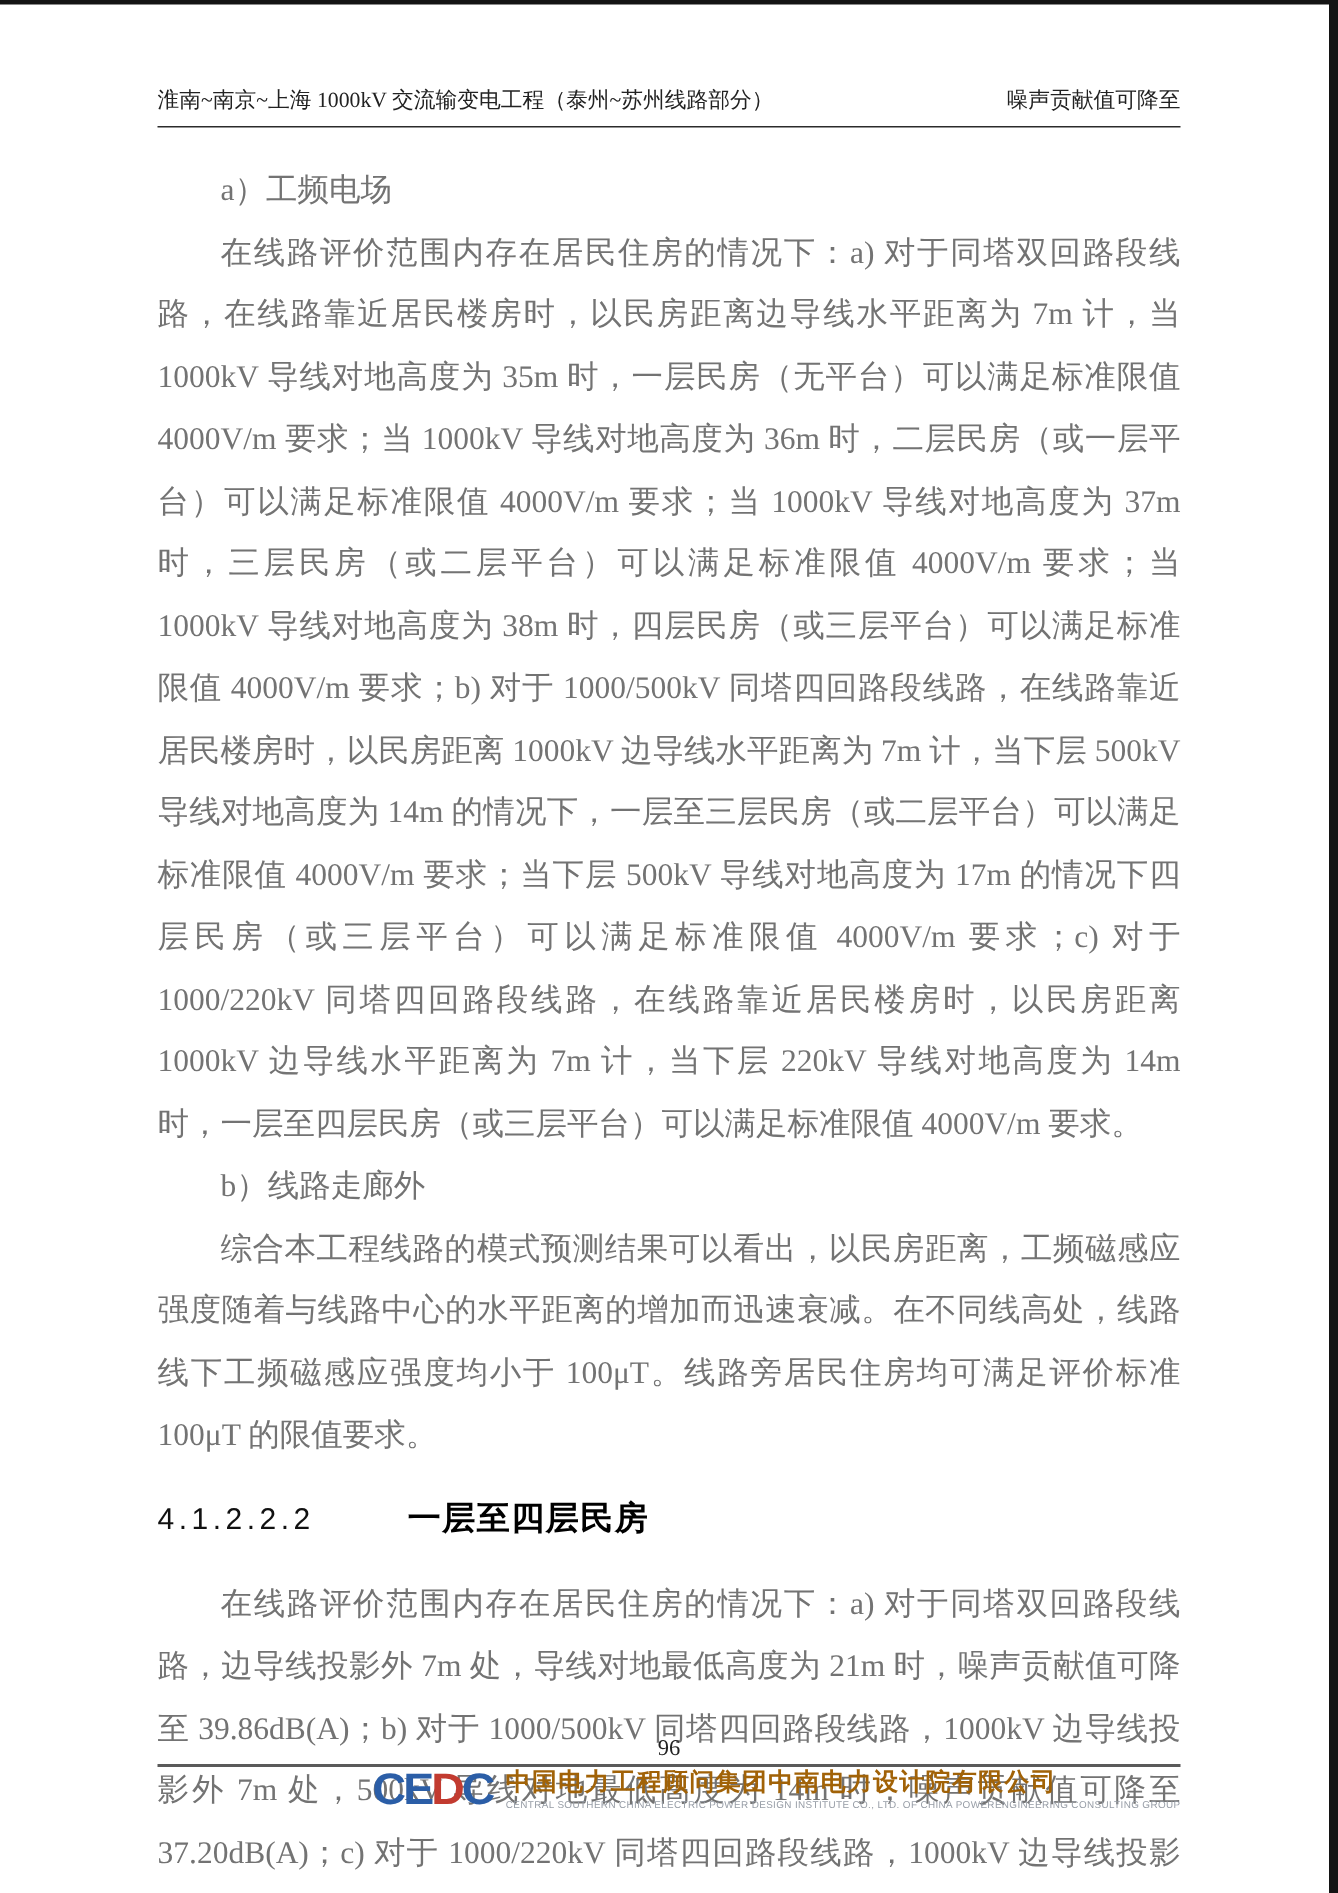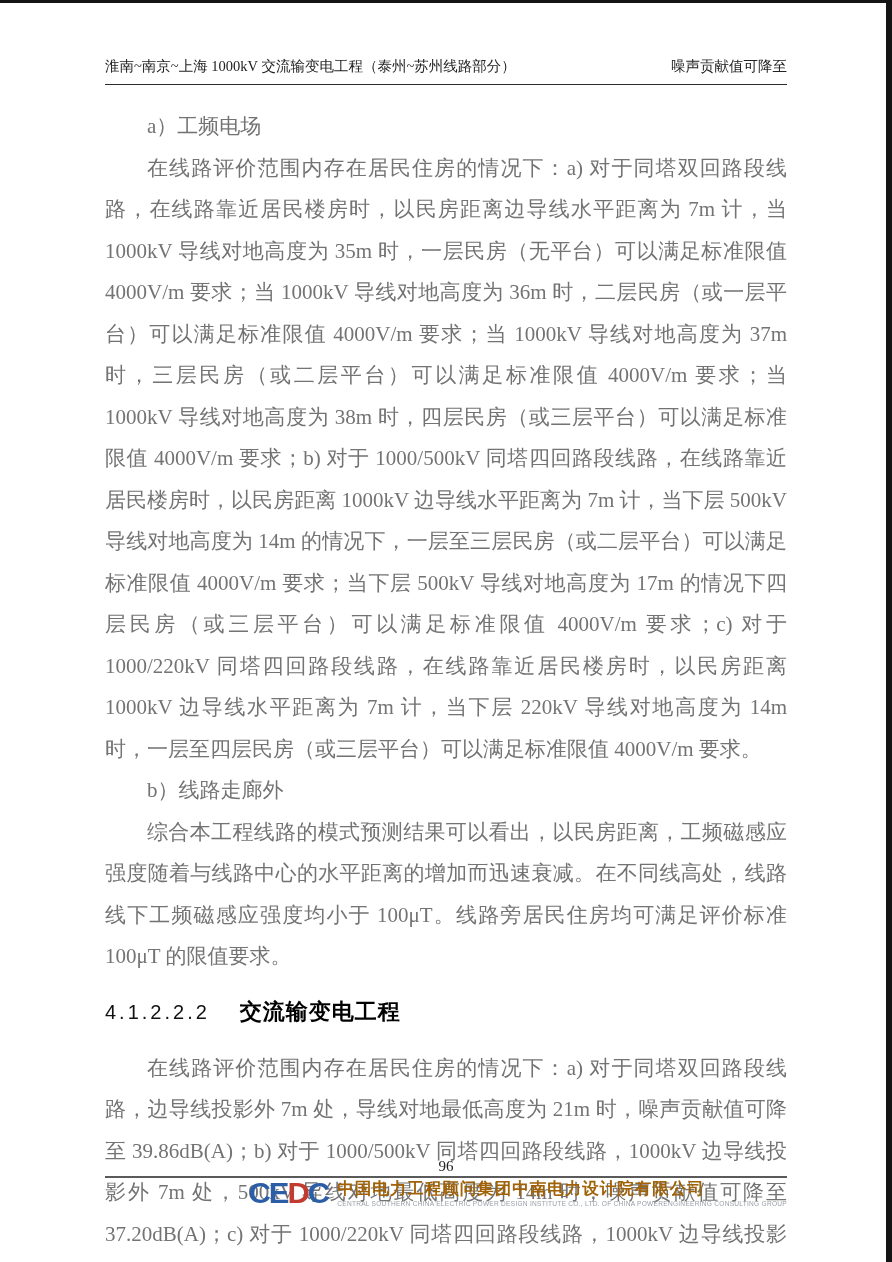--- a/index.html
+++ b/index.html
@@ -31,20 +31,21 @@
     line-height: 41.5px;
     text-align: justify;
     text-indent: 2em;
     color: #737373;
   }
   .section-heading {
     font-family: "Liberation Sans", "DejaVu Sans", sans-serif;
     display: flex; align-items: baseline;
     margin: 19px 0 21px 0;
     line-height: 30px;
+    gap: 32px;
   }
   .sec-num {
     font-size: 20px; font-weight: 500; letter-spacing: 3px; color: #111;
   }
   .sec-title {
     font-size: 22px; font-weight: 700; color: #000;
     margin-left: 30px; letter-spacing: 1px;
   }
 
   .pageno {
@@ -91,21 +92,21 @@
 </header>
 
 <main class="doc-body">
   <p class="body-text">a）工频电场</p>
   <p class="body-text">在线路评价范围内存在居民住房的情况下：a) 对于同塔双回路段线路，在线路靠近居民楼房时，以民房距离边导线水平距离为 7m 计，当 1000kV 导线对地高度为 35m 时，一层民房（无平台）可以满足标准限值 4000V/m 要求；当 1000kV 导线对地高度为 36m 时，二层民房（或一层平台）可以满足标准限值 4000V/m 要求；当 1000kV 导线对地高度为 37m 时，三层民房（或二层平台）可以满足标准限值 4000V/m 要求；当 1000kV 导线对地高度为 38m 时，四层民房（或三层平台）可以满足标准限值 4000V/m 要求；b) 对于 1000/500kV 同塔四回路段线路，在线路靠近居民楼房时，以民房距离 1000kV 边导线水平距离为 7m 计，当下层 500kV 导线对地高度为 14m 的情况下，一层至三层民房（或二层平台）可以满足标准限值 4000V/m 要求；当下层 500kV 导线对地高度为 17m 的情况下四层民房（或三层平台）可以满足标准限值 4000V/m 要求；c) 对于 1000/220kV 同塔四回路段线路，在线路靠近居民楼房时，以民房距离 1000kV 边导线水平距离为 7m 计，当下层 220kV 导线对地高度为 14m 时，一层至四层民房（或三层平台）可以满足标准限值 4000V/m 要求。</p>
   <p class="body-text">b）线路走廊外</p>
   <p class="body-text">综合本工程线路的模式预测结果可以看出，以民房距离，工频磁感应强度随着与线路中心的水平距离的增加而迅速衰减。在不同线高处，线路线下工频磁感应强度均小于 100μT。线路旁居民住房均可满足评价标准 100μT 的限值要求。</p>
 
   <h2 class="section-heading">
     <span class="sec-num">4.1.2.2.2</span>
-    <span class="sec-title">交流输变电工程</span>
+    <span class="sec-title">一层至四层民房</span>
   </h2>
 
   <p class="body-text">在线路评价范围内存在居民住房的情况下：a) 对于同塔双回路段线路，边导线投影外 7m 处，导线对地最低高度为 21m 时，噪声贡献值可降至 39.86dB(A)；b) 对于 1000/500kV 同塔四回路段线路，1000kV 边导线投影外 7m 处，500kV 导线对地最低高度为 14m 时，噪声贡献值可降至 37.20dB(A)；c) 对于 1000/220kV 同塔四回路段线路，1000kV 边导线投影外 7m 处，220kV 导线对地最低高度为 14m 时，噪声贡献值可降至 39.30dB(A)。</p>
 
 </main>
 
 <div class="pageno">96</div>
 
 <footer class="doc-footer">
   <div class="footer-rule"></div>

